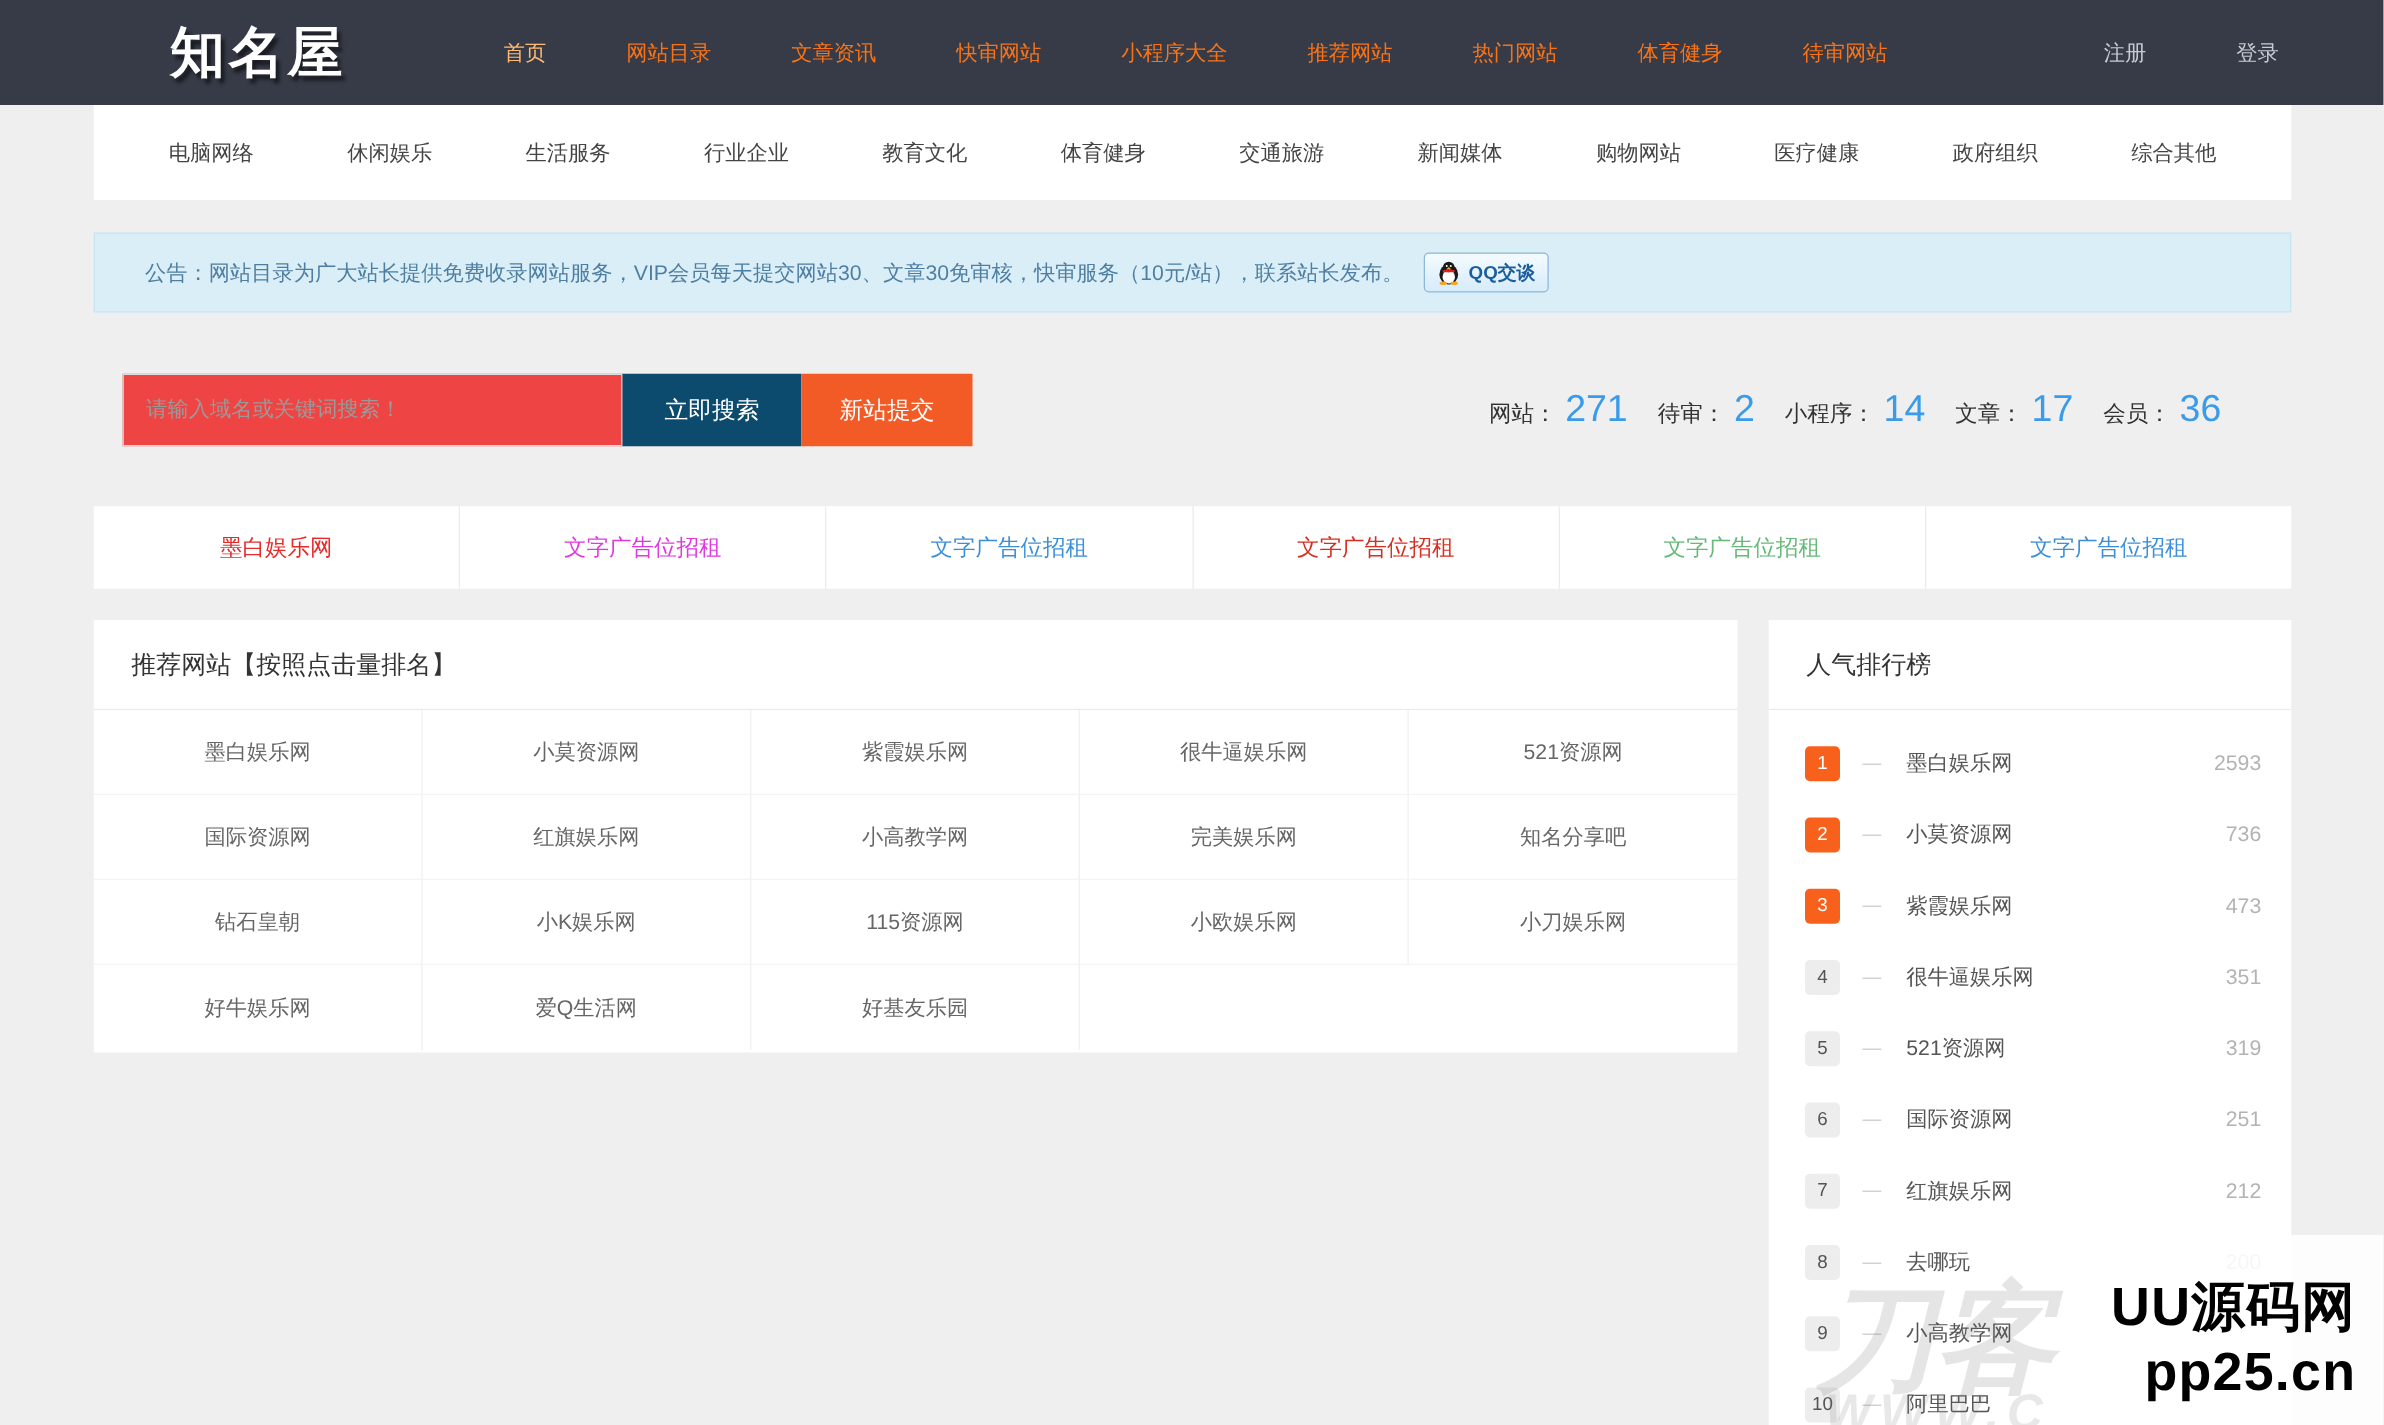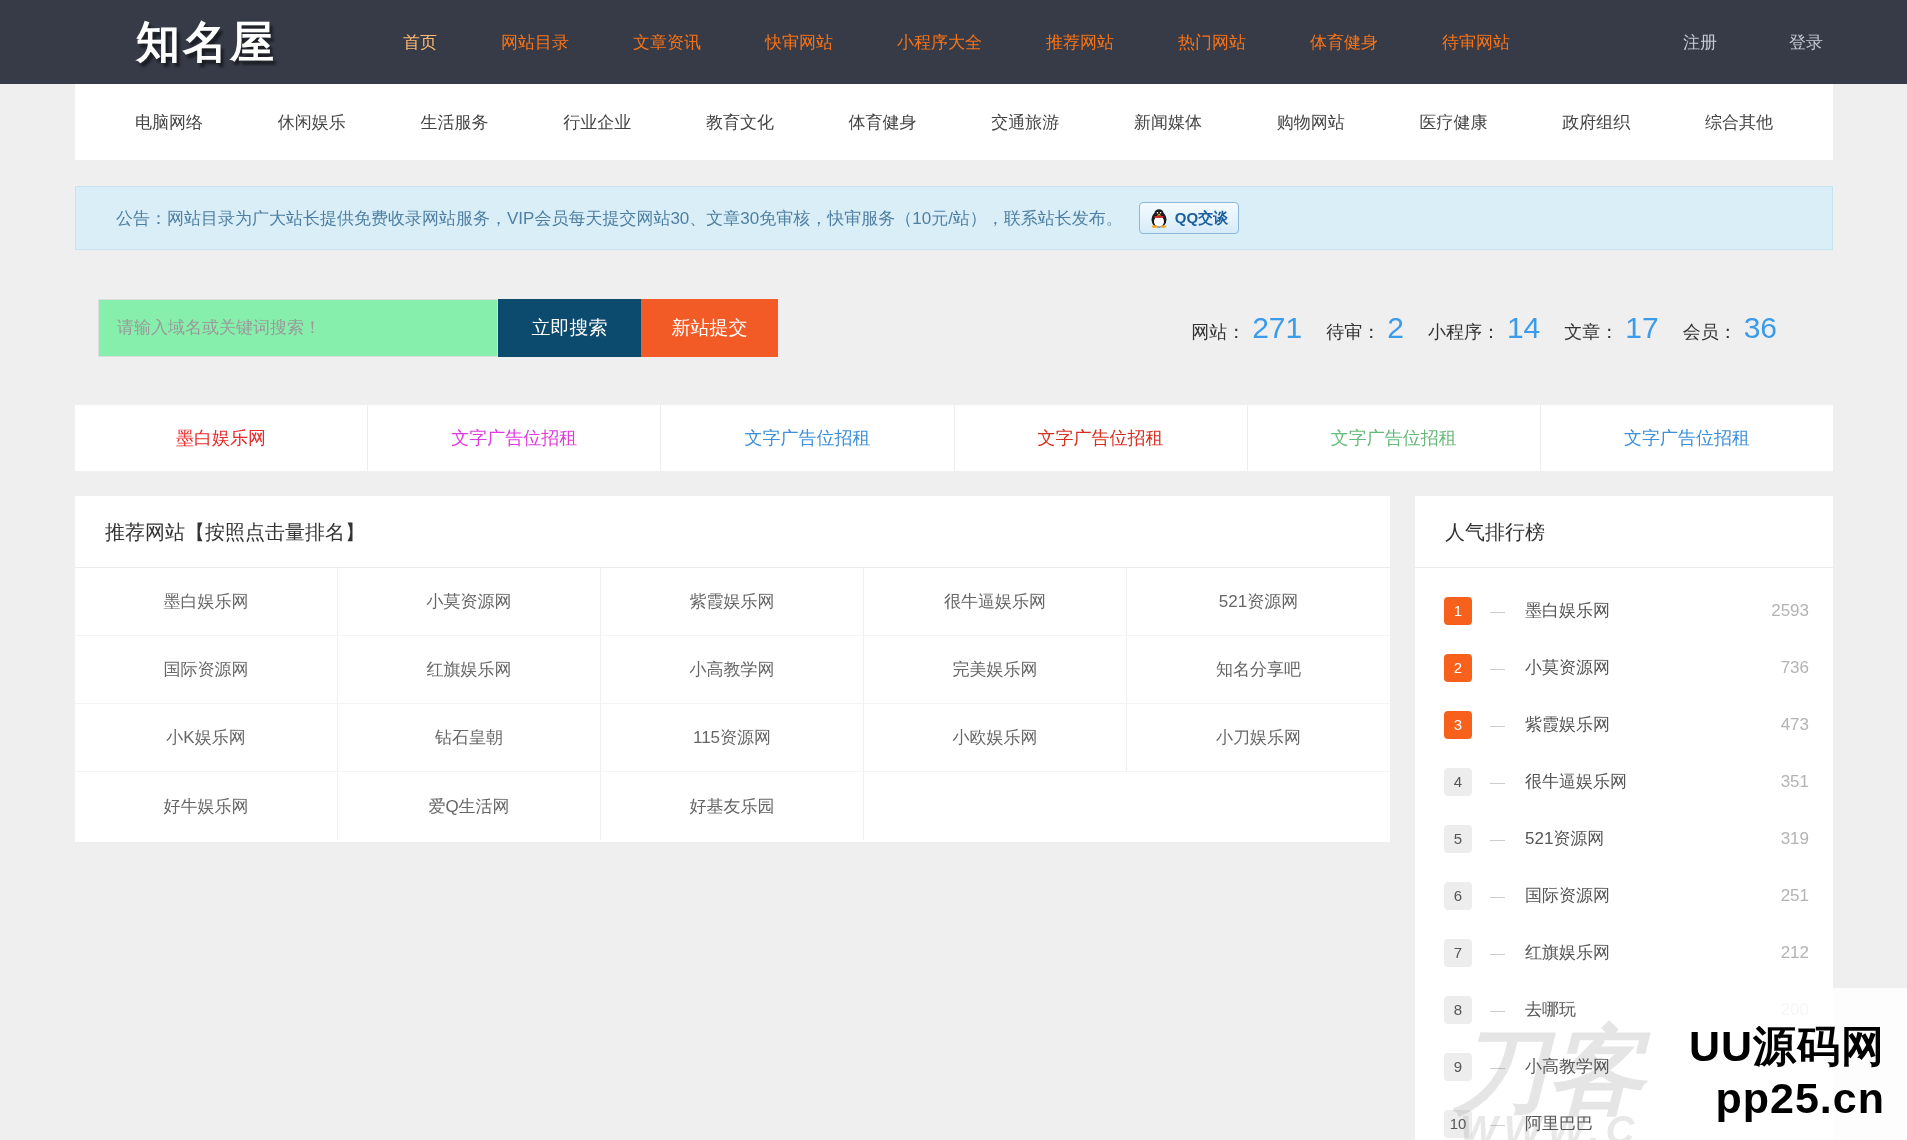--- a/index.html
+++ b/index.html
@@ -29,21 +29,21 @@
               background:#daeef8; border:1px solid #c9e4f1; display:flex; align-items:center;
               padding:0 20px 0 40px; }
   .announce-text { font-size:17px; color:#4e7fa2; }
   .qq-btn { margin-left:16px; display:inline-flex; align-items:center; gap:7px; height:32px;
             padding:0 10px; background:linear-gradient(#f4fbff,#d6ebf9); border:1px solid #8cb8da;
             border-radius:4px; font-size:15px; font-weight:bold; color:#1b5e9e; }
 
   
   .searchrow { position:absolute; left:75px; top:299px; width:1758px; height:58px;
                display:flex; align-items:center; }
-  .search-input { margin-left:23px; width:400px; height:58px; border:1px solid #ddd; background:#86efac;
+  .search-input { margin-left:23px; width:400px; height:58px; border:1px solid #ddd; background:#ef4444;
                   font-size:17px; color:#333; padding:0 18px; outline:none;
                   font-family:"Liberation Sans","DejaVu Sans",sans-serif; }
   .search-input::placeholder { color:#9a9a9a; }
   .btn { height:58px; border:none; color:#fff; font-size:19px; cursor:pointer;
          font-family:"Liberation Sans","DejaVu Sans",sans-serif; }
   .btn-search { width:143px; background:#0c4a6e; }
   .btn-submit { width:137px; background:#f25b26; }
   .stats { margin-left:auto; margin-right:56px; display:flex; align-items:center; gap:24px; }
   .stat { display:flex; align-items:baseline; }
   .stat-label { font-size:18px; color:#333; }
@@ -191,22 +191,22 @@
       <a class="cell">墨白娱乐网</a>
       <a class="cell">小莫资源网</a>
       <a class="cell">紫霞娱乐网</a>
       <a class="cell">很牛逼娱乐网</a>
       <a class="cell">521资源网</a>
       <a class="cell">国际资源网</a>
       <a class="cell">红旗娱乐网</a>
       <a class="cell">小高教学网</a>
       <a class="cell">完美娱乐网</a>
       <a class="cell">知名分享吧</a>
+      <a class="cell">钻石皇朝</a>
       <a class="cell">小K娱乐网</a>
-      <a class="cell">钻石皇朝</a>
       <a class="cell">115资源网</a>
       <a class="cell">小欧娱乐网</a>
       <a class="cell">小刀娱乐网</a>
       <a class="cell">好牛娱乐网</a>
       <a class="cell">爱Q生活网</a>
       <a class="cell">好基友乐园</a>
       <div class="cell empty"></div>
       <div class="cell empty"></div>
     </div>
   </section>

